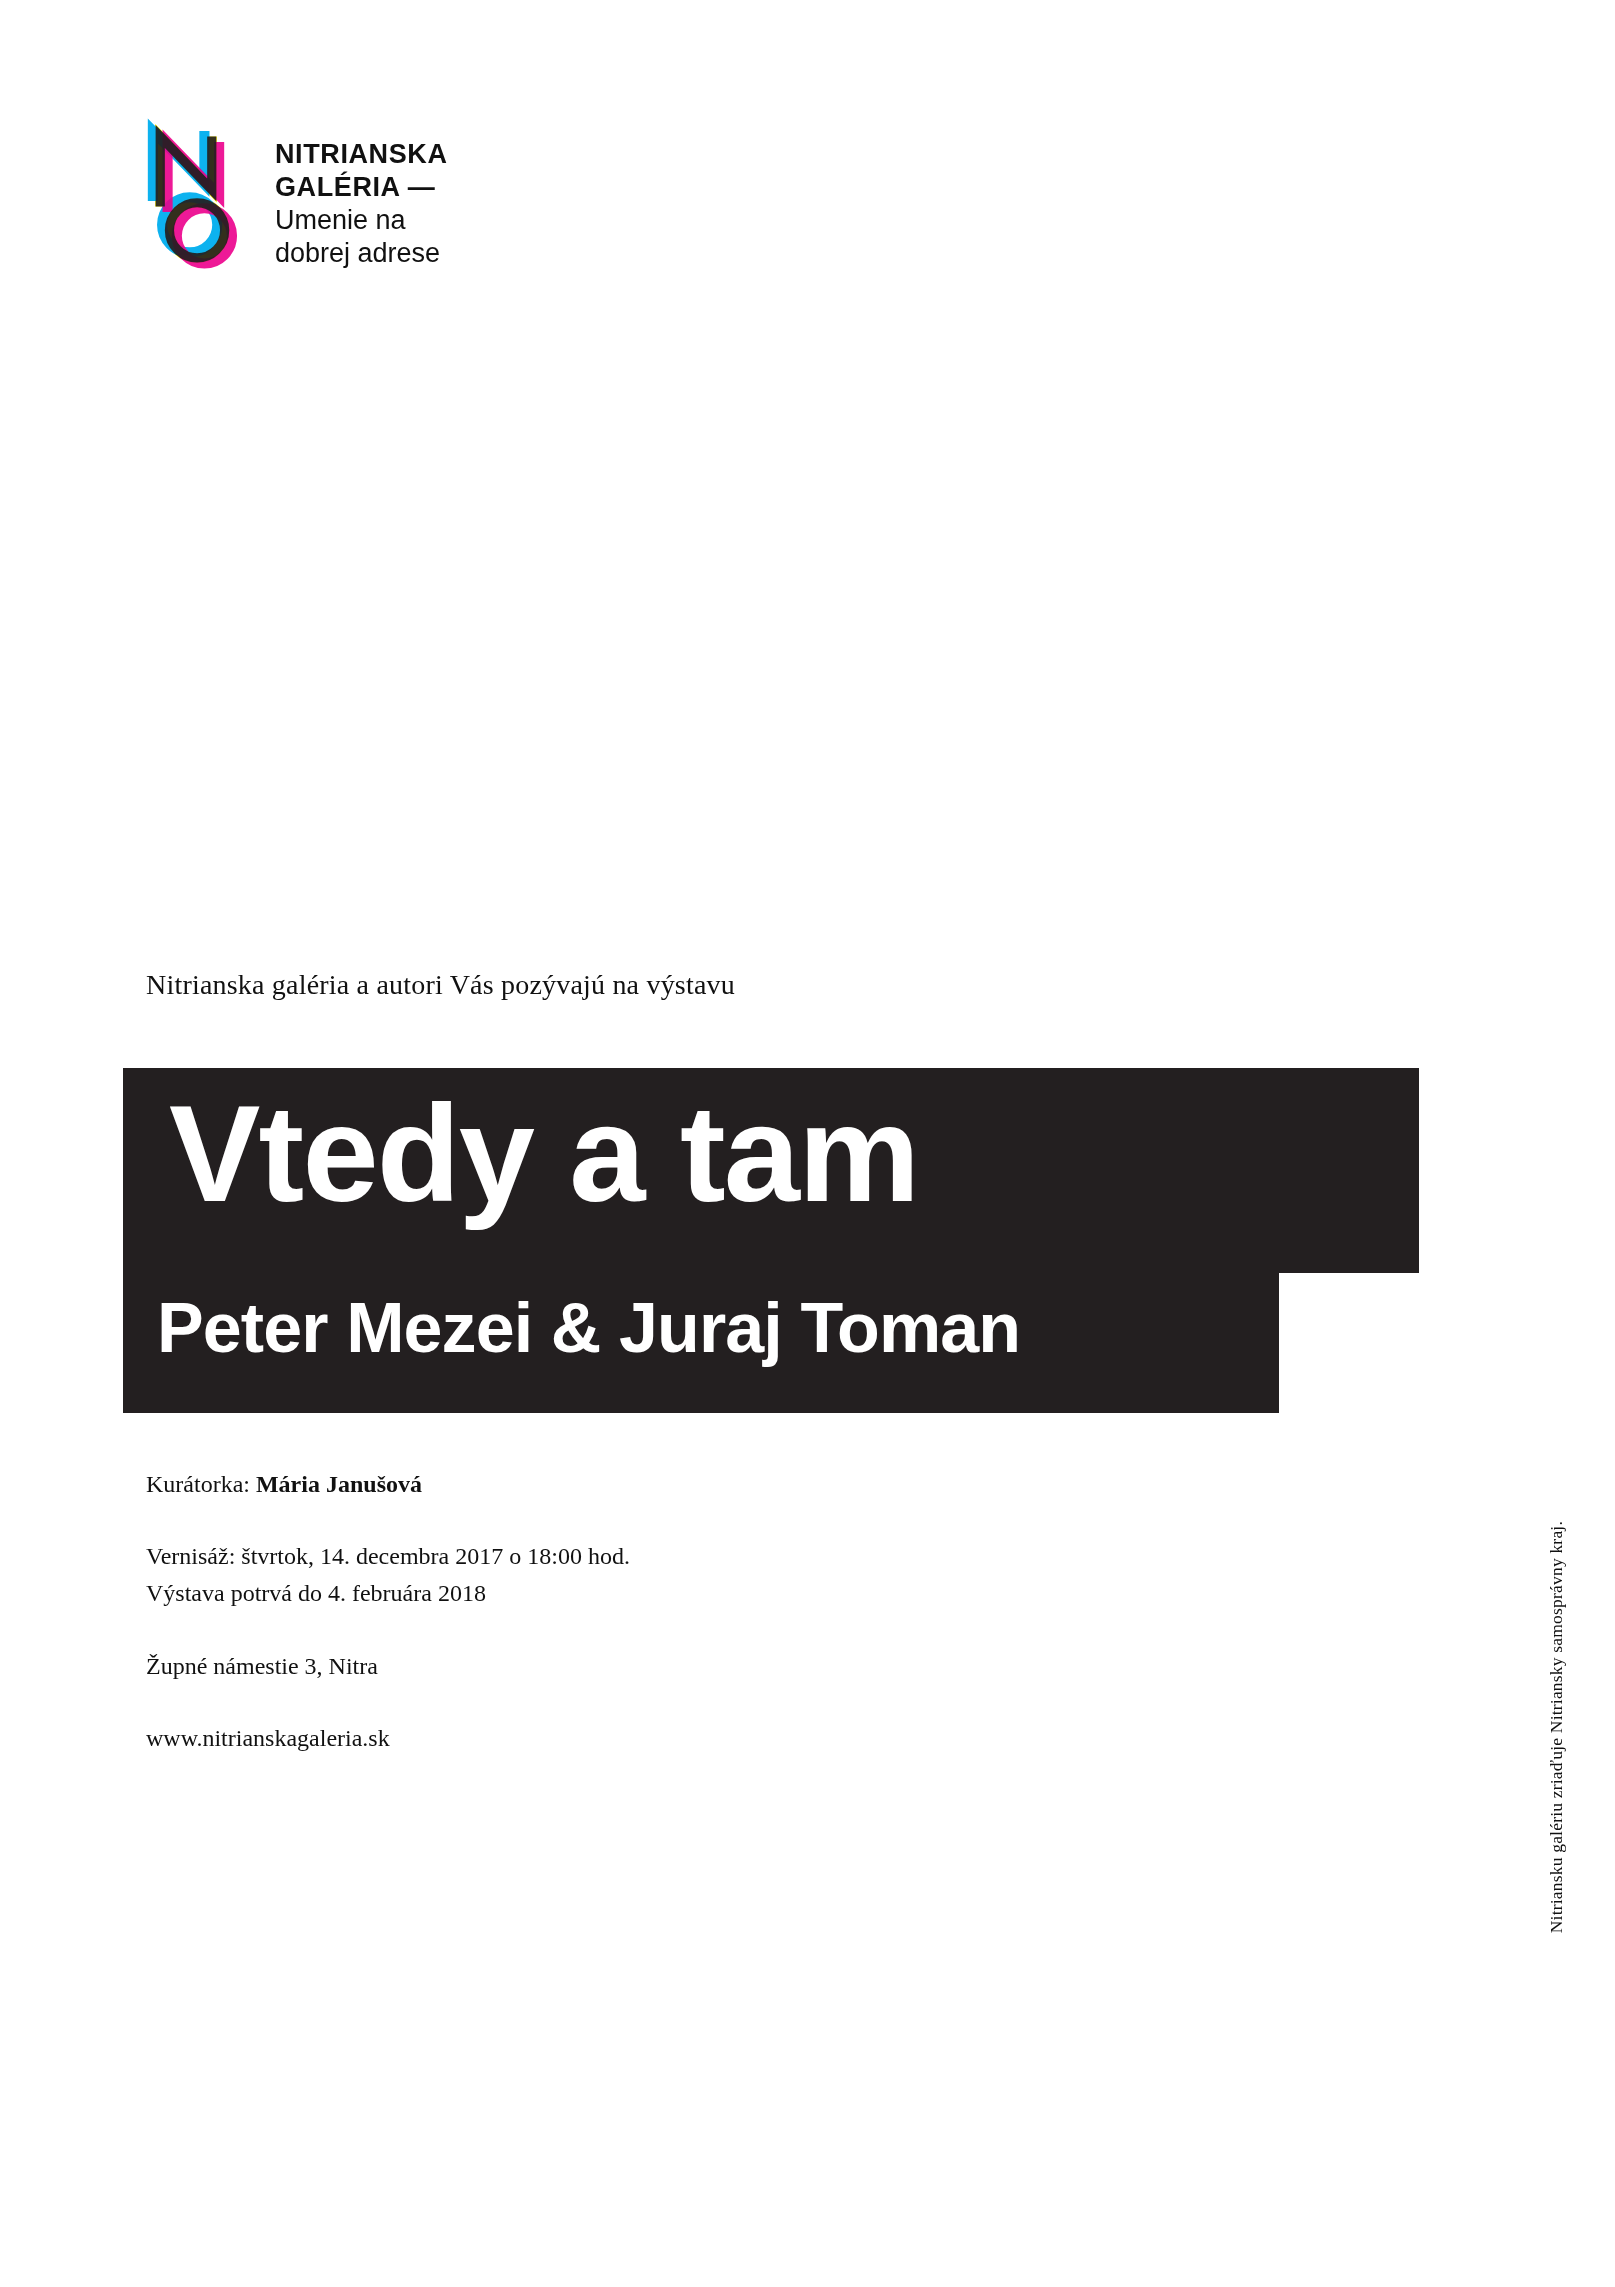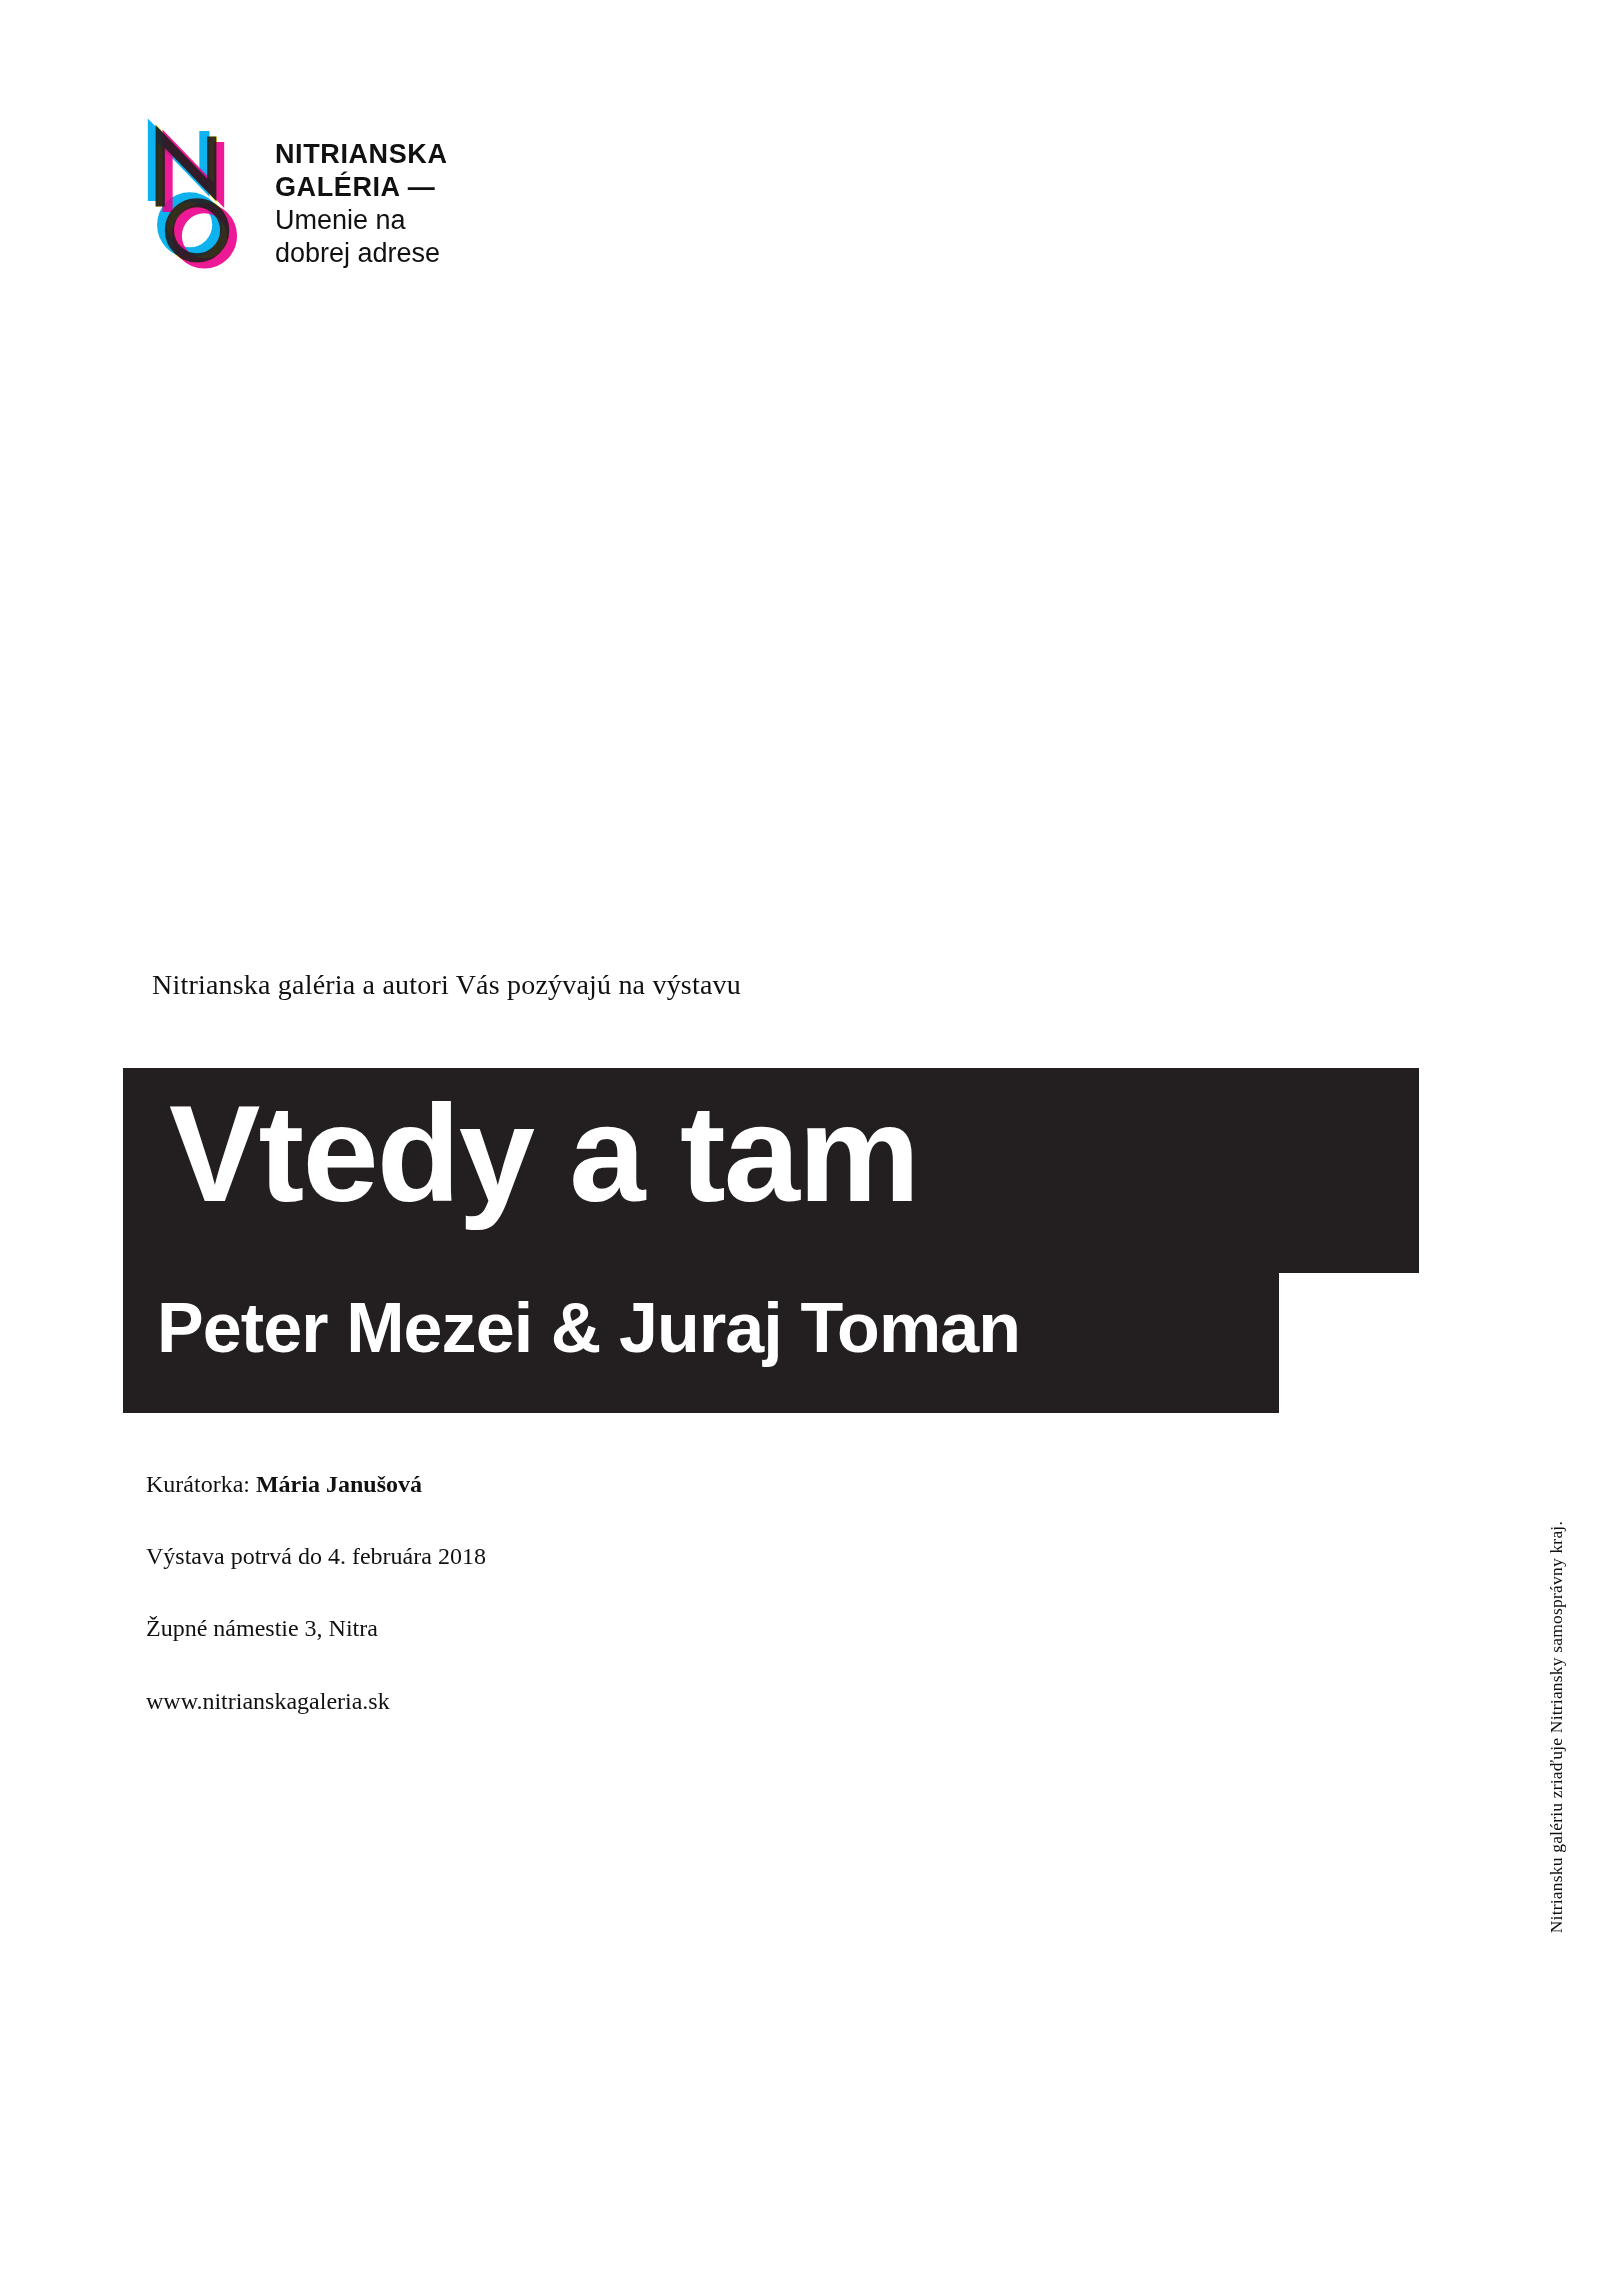--- a/index.html
+++ b/index.html
@@ -46,21 +46,21 @@
   .logo-line-reg {
     font-weight: normal;
     font-size: 27px;
     line-height: 1.22;
     color: #111111;
   }
 
   
   #invite-line {
     position: absolute;
-    left: 152px;
+    left: 146px;
     top: 969px;
     font-size: 28px;
     letter-spacing: 0.2px;
     color: #111111;
   }
 
   
   #title-bar {
     position: absolute;
     left: 123px;
@@ -181,20 +181,21 @@
 </div>
 
 <div id="details">
 
   <div class="detail-block">
     <span>Kurátorka:</span>
     <span class="curator-name">Mária Janušová</span>
   </div>
 
   <div class="detail-block">
+    <div class="detail-line">Vernisáž: štvrtok, 14. decembra 2017 o 18:00 hod.</div>
     <div class="detail-line">Výstava potrvá do 4. februára 2018</div>
   </div>
 
   <div class="detail-block">
     <div class="detail-line">Župné námestie 3, Nitra</div>
   </div>
 
 
   <div class="detail-block">
     <div class="detail-line">www.nitrianskagaleria.sk</div>

